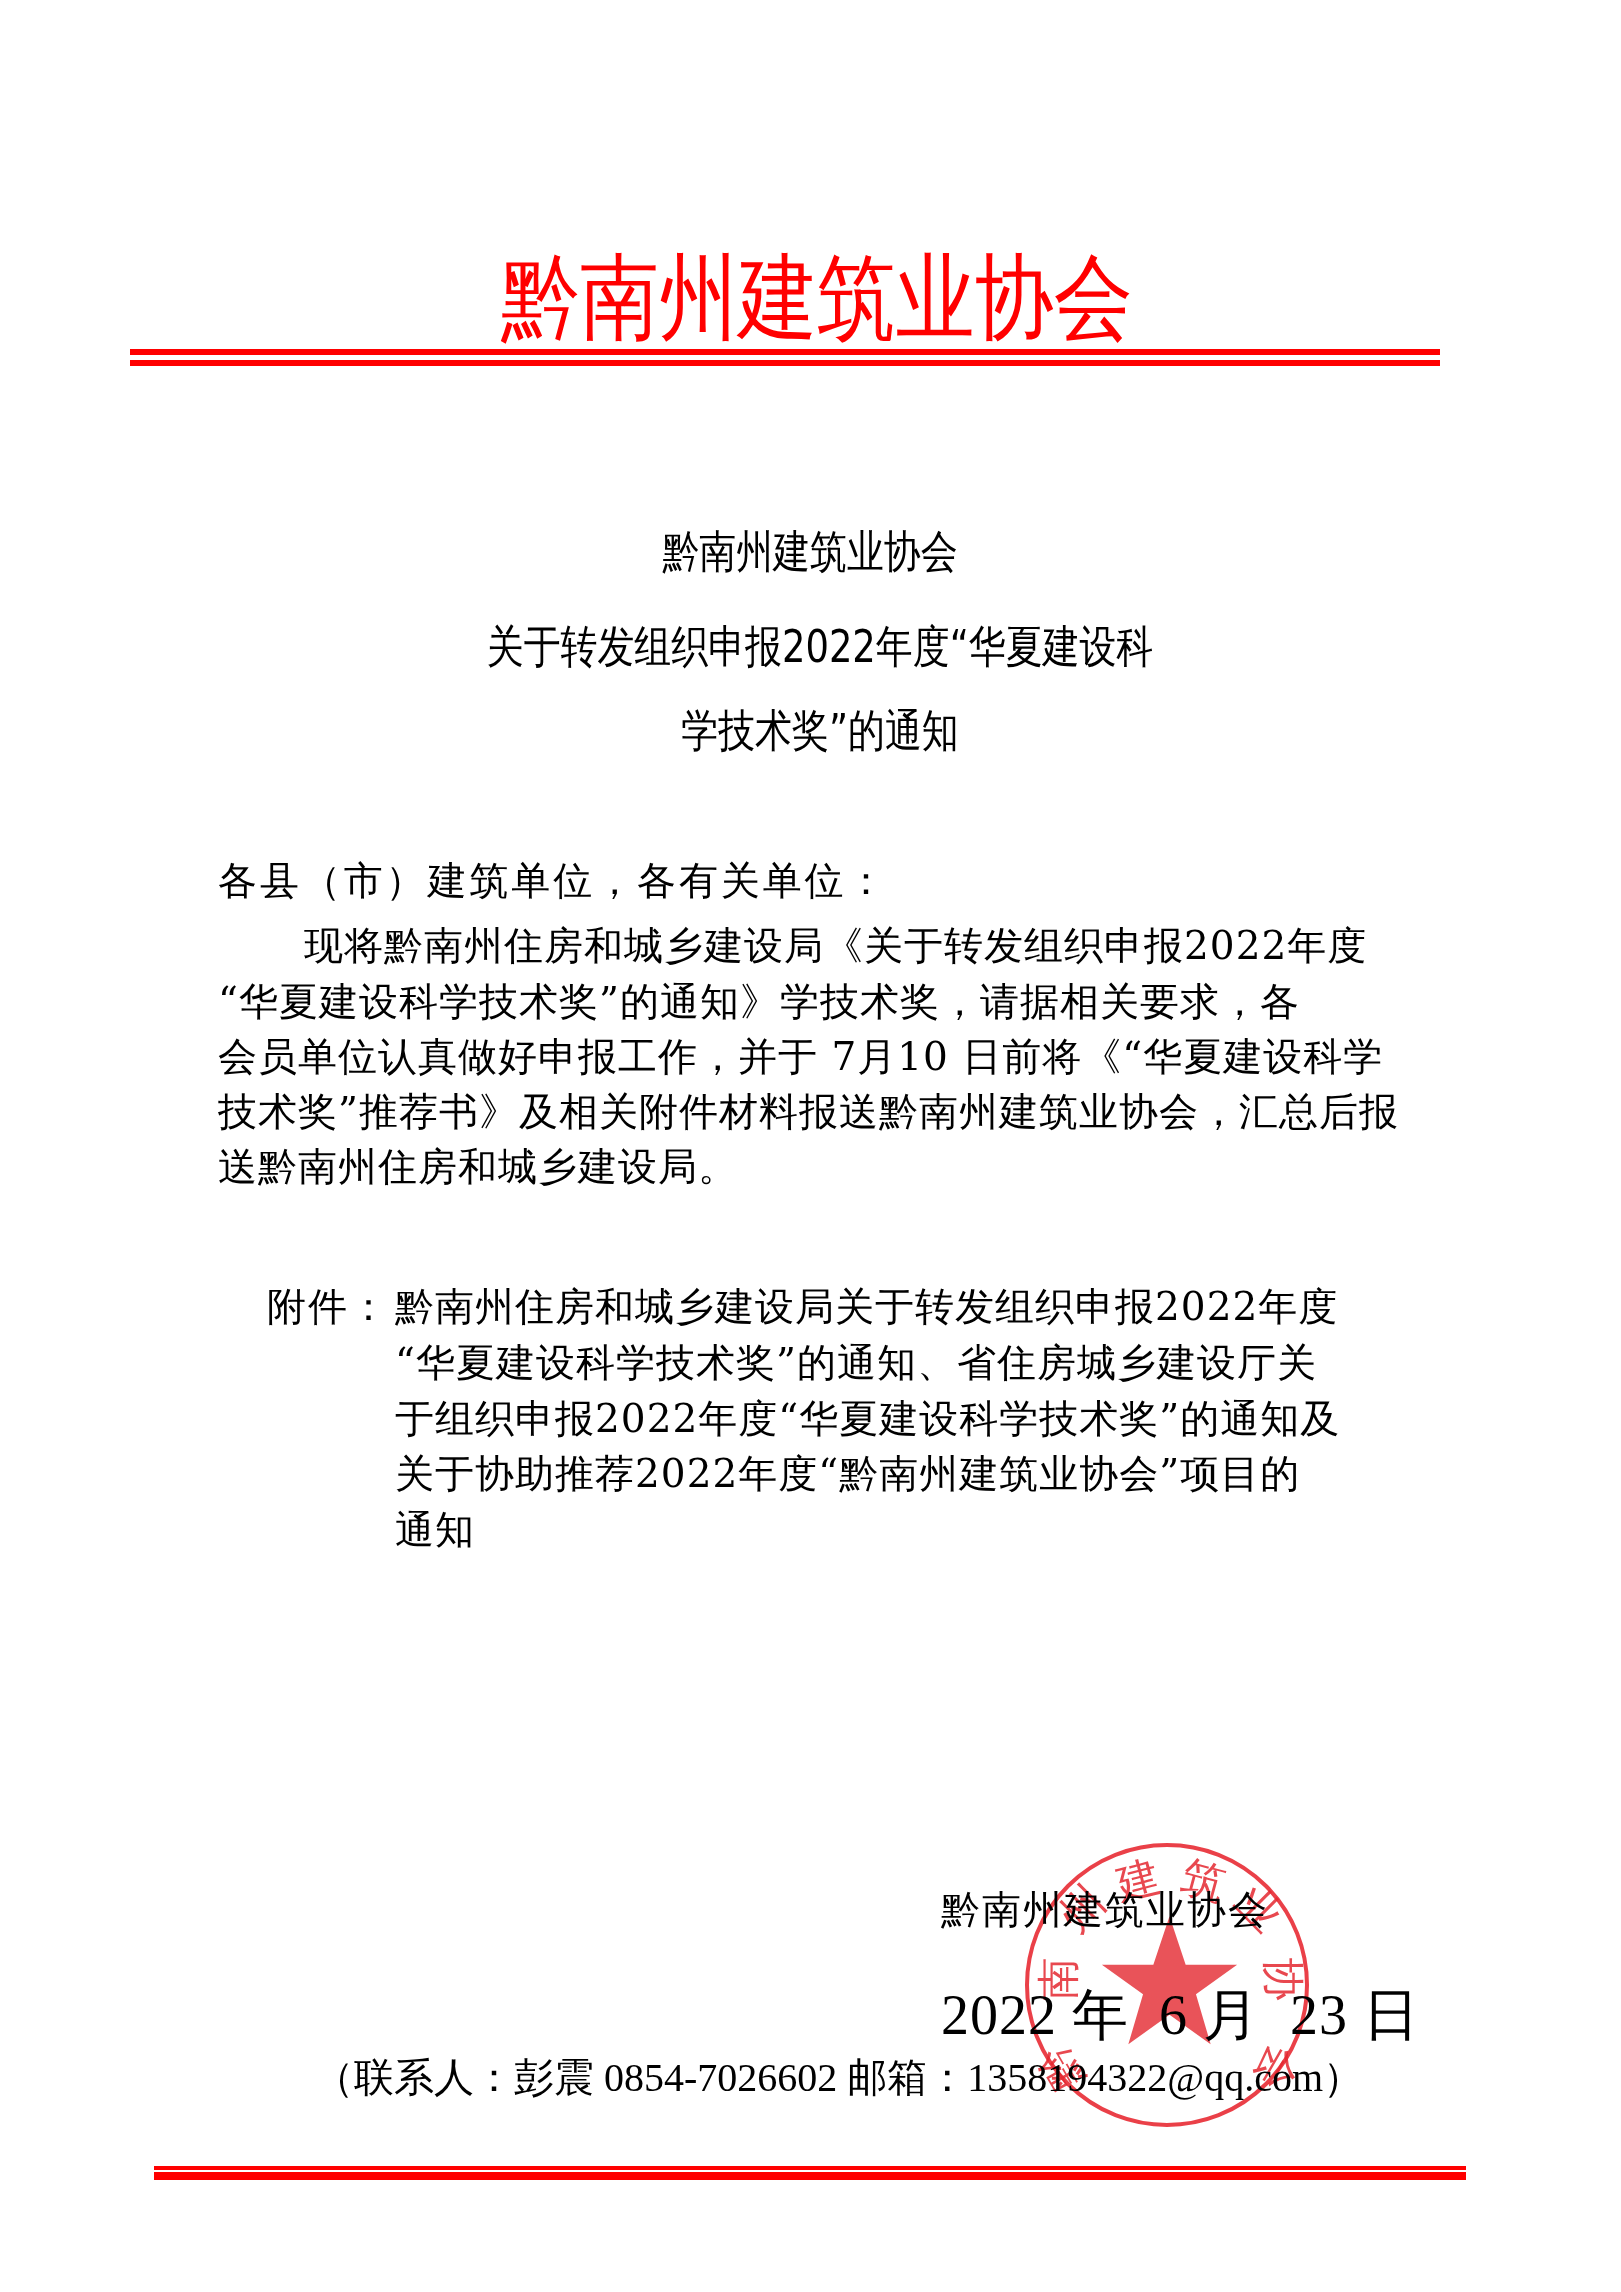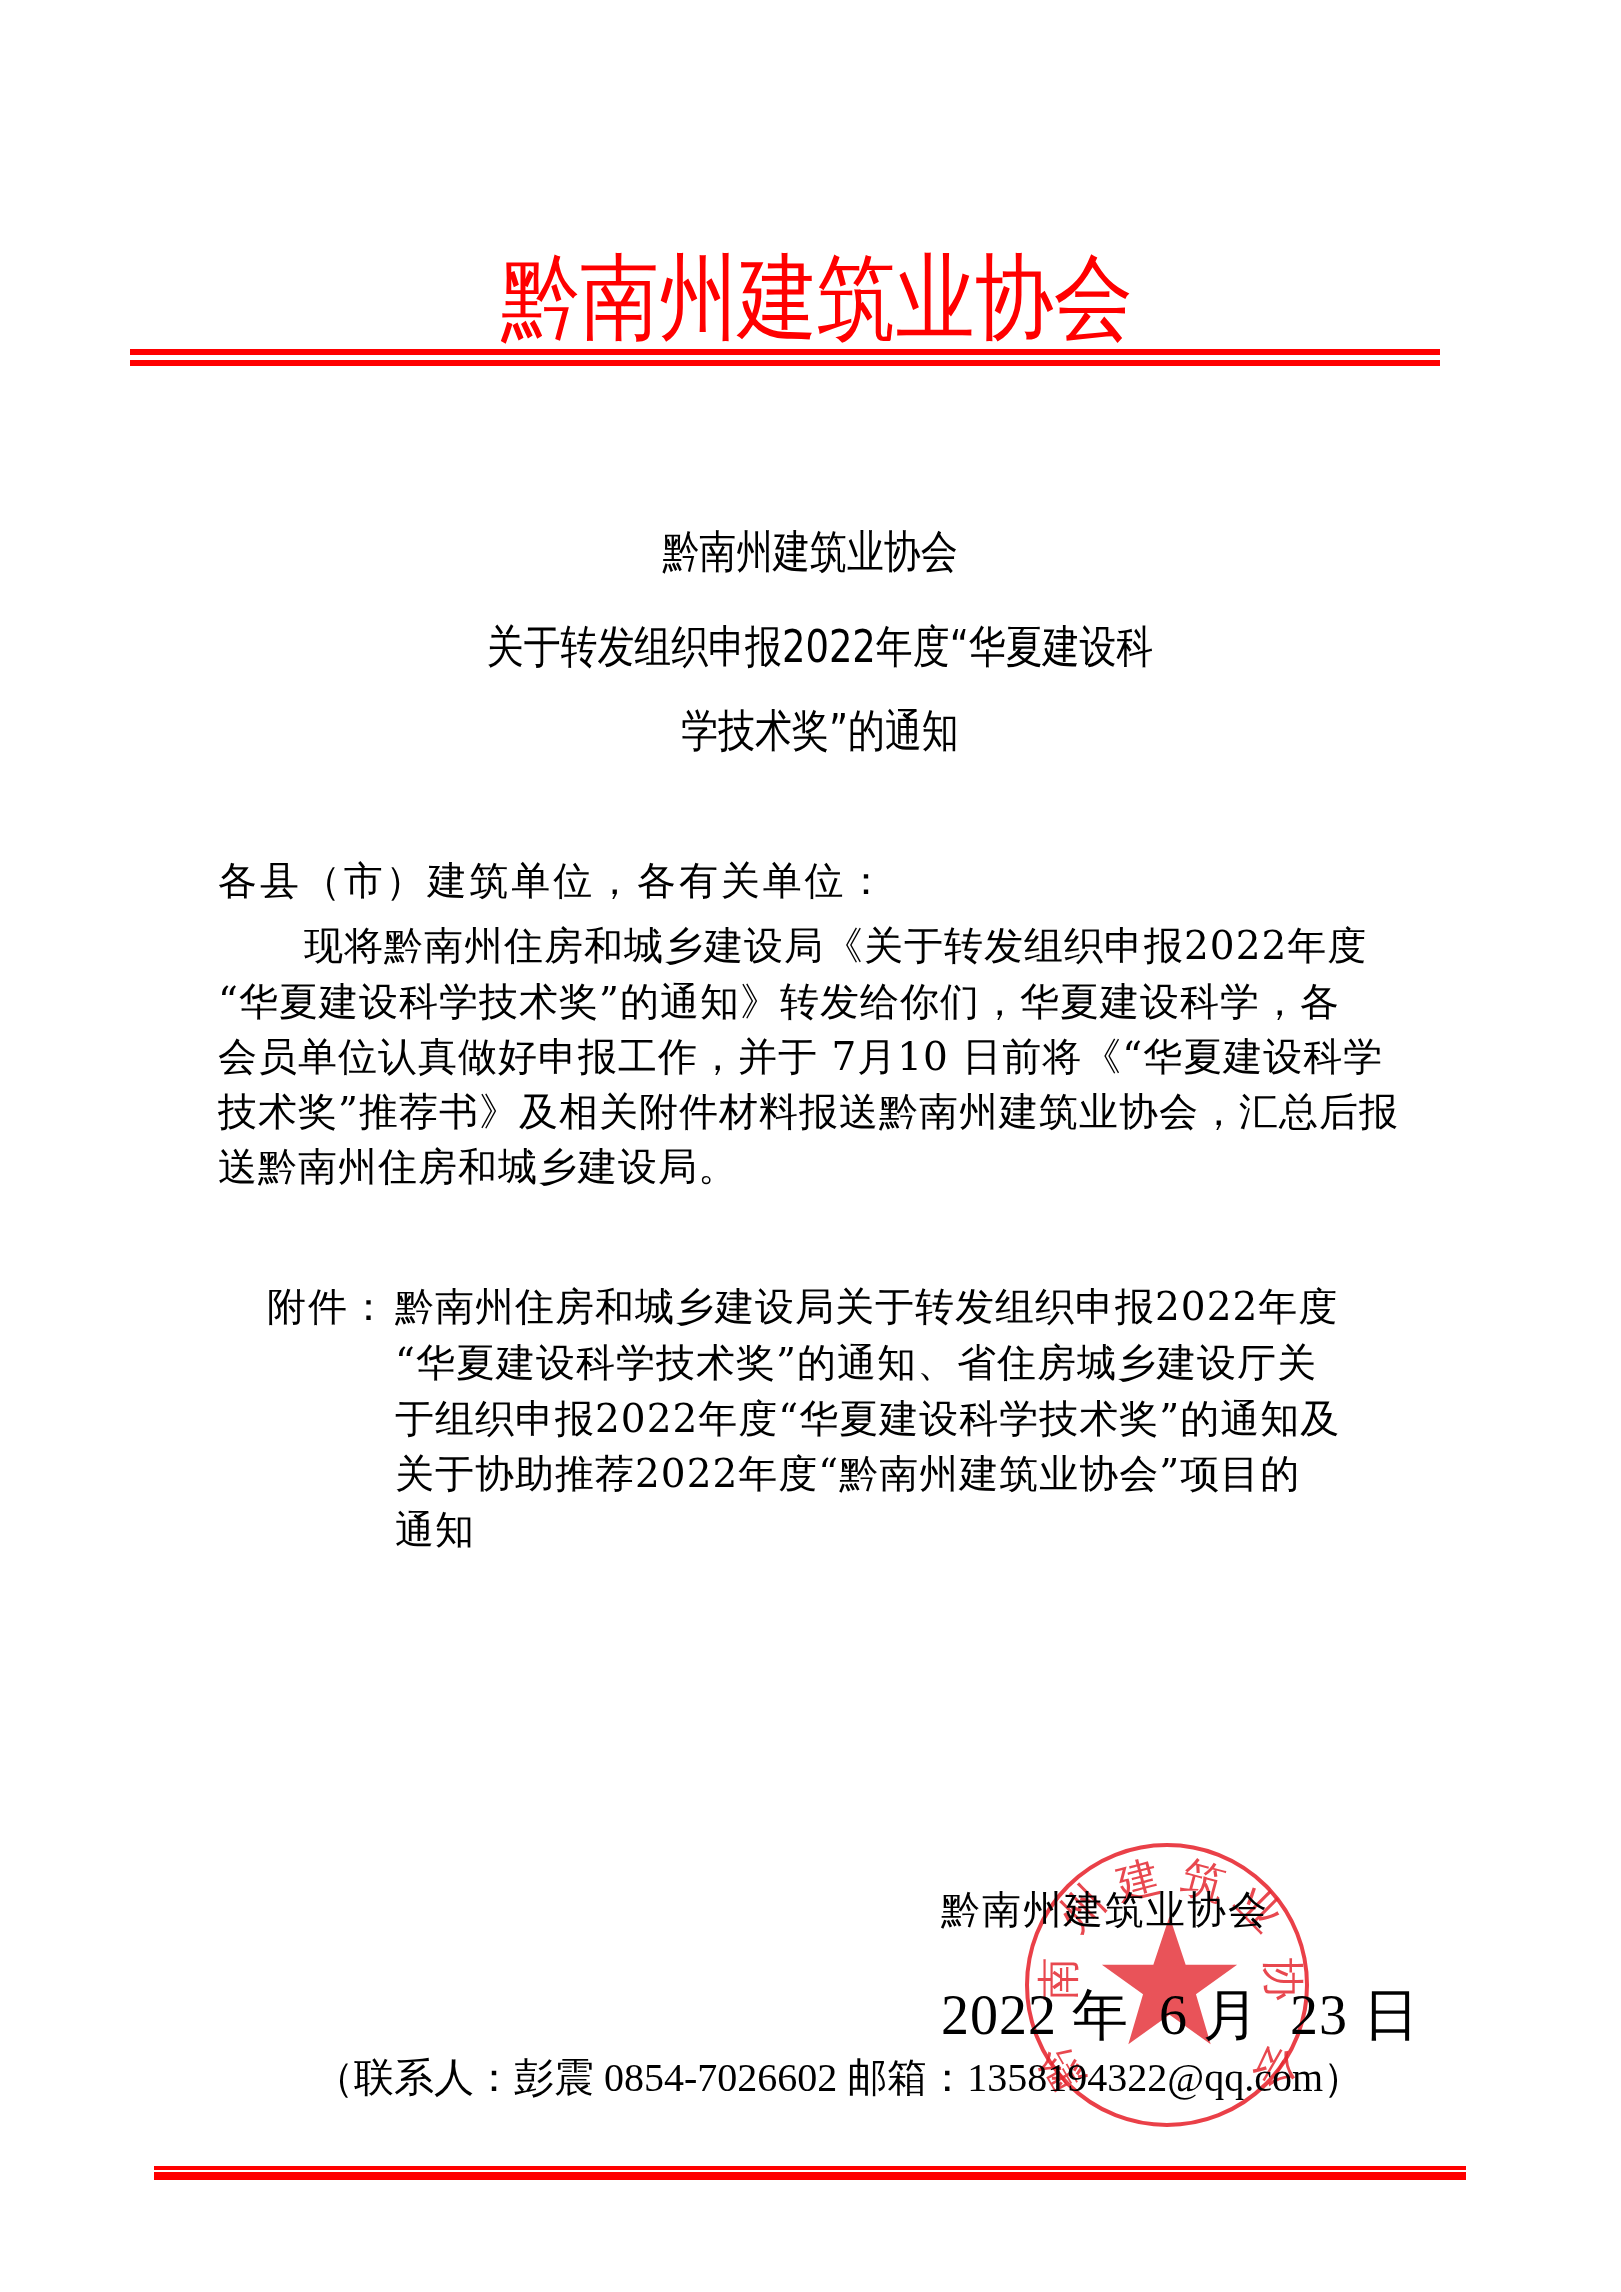--- a/index.html
+++ b/index.html
@@ -39,21 +39,21 @@
 <div class="rule" style="left:130px; top:360px; width:1310px; height:5.9px;"></div>
 
 <div class="abs title" style="left:222px; top:522px; width:1176px;">黔南州建筑业协会</div>
 <div class="abs title" style="left:134px; top:617px; width:1372px;">关于转发组织申报2022年度“华夏建设科</div>
 <div class="abs title" style="left:232px; top:701px; width:1176px;">学技术奖”的通知</div>
 
 <div class="abs txt" style="left:218px; top:853px; letter-spacing: 2.9px;">各县（市）建筑单位，各有关单位：</div>
 
 <div>
   <div class="line txt" style="left:304px; top:918px; letter-spacing:1px;">现将黔南州住房和城乡建设局《关于转发组织申报2022年度</div>
-  <div class="line txt" style="left:218px; top:974px; letter-spacing:1px;">“华夏建设科学技术奖”的通知》转发给你们，华夏建设科学，各</div>
+  <div class="line txt" style="left:218px; top:974px; letter-spacing:1px;">“华夏建设科学技术奖”的通知》学技术奖，请据相关要求，各</div>
   <div class="line txt" style="left:218px; top:1029px; letter-spacing:1px;">会员单位认真做好申报工作，并于 7月10 日前将《“华夏建设科学</div>
   <div class="line txt" style="left:218px; top:1084px; letter-spacing:1px;">技术奖”推荐书》及相关附件材料报送黔南州建筑业协会，汇总后报</div>
   <div class="line txt" style="left:218px; top:1139px; letter-spacing:1px;">送黔南州住房和城乡建设局。</div>
 </div>
 
 <div>
   <div class="line txt" style="left:267px; top:1279px; letter-spacing:2px;">附件：</div>
   <div class="line txt" style="left:395px; top:1279px; letter-spacing:1px;">黔南州住房和城乡建设局关于转发组织申报2022年度</div>
   <div class="line txt" style="left:395px; top:1335px; letter-spacing:1px;text-align:center;">“华夏建设科学技术奖”的通知、省住房城乡建设厅关</div>
   <div class="line txt" style="left:395px; top:1391px; letter-spacing:1px;">于组织申报2022年度“华夏建设科学技术奖”的通知及</div>

